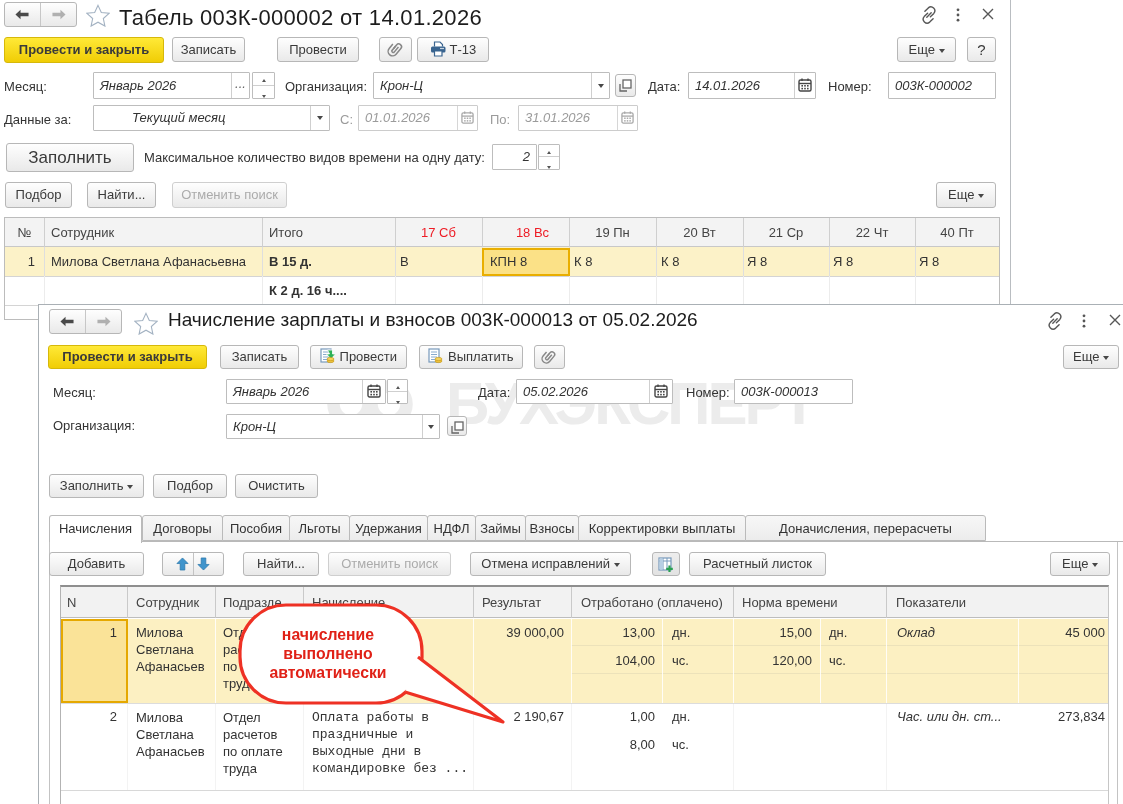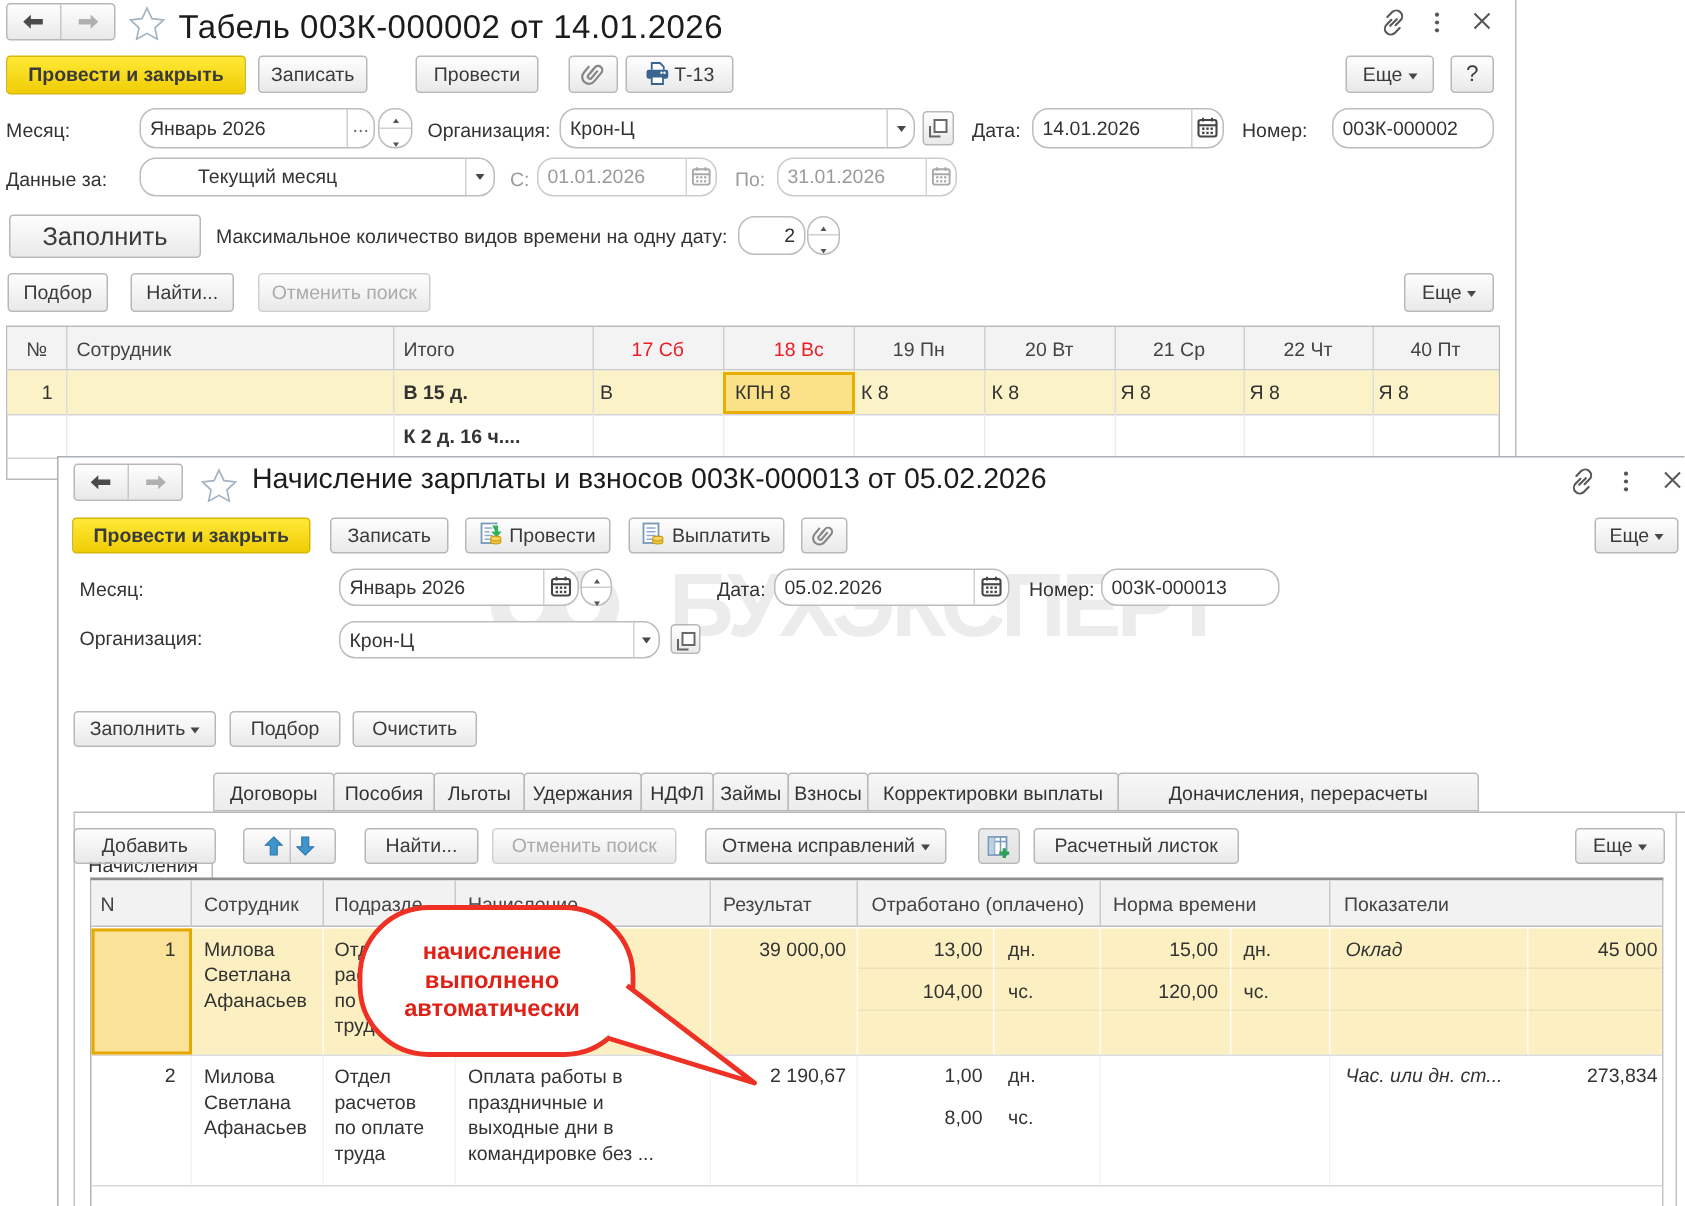--- a/index.html
+++ b/index.html
@@ -3,21 +3,21 @@
 <meta charset="utf-8">
 <style>
 * { margin:0; padding:0; box-sizing:border-box; }
 html,body { width:1123px; height:804px; overflow:hidden; background:#fff;
   font-family:"Liberation Sans", sans-serif; font-size:13px; color:#333; }
 .abs { position:absolute; }
 .btn { position:absolute; border:1px solid #b7b7b7; border-radius:3px;
   background:linear-gradient(#fefefe,#e9e9e9); text-align:center; color:#3a3a3a; }
 .btn-y { position:absolute; border:1px solid #d6b80a; border-radius:3px;
   background:linear-gradient(#ffe937,#f0cd05); text-align:center; font-weight:bold; color:#3a3a3a; }
-.inp { position:absolute; border:1px solid #bdbdbd; border-radius:11px; background:#fff; }
+.inp { position:absolute; border:1px solid #bdbdbd; border-radius:1px; background:#fff;font-style:italic; }
 .inp .t { position:absolute; left:6px; top:0; bottom:0; }
 .lbl { position:absolute; white-space:nowrap; }
 .dis { color:#9b9b9b; }
 .car { display:inline-block; width:0; height:0; border-left:3.5px solid transparent;
   border-right:3.5px solid transparent; border-top:4.5px solid #474747; vertical-align:middle; }
 .vline { position:absolute; width:1px; background:#d9d9d9; }
 .hline { position:absolute; height:1px; background:#d9d9d9; }
 .tab { position:absolute; top:0; height:26px; border:1px solid #bababa;
   background:linear-gradient(#f7f7f7,#ececec); text-align:center; line-height:25px; color:#333;
   border-radius:3px 3px 0 0; }
@@ -227,20 +227,21 @@
     <div class="lbl" style="left:484px;top:0;width:87px;height:29px;line-height:29px;text-align:center;color:#ee1c25;">18 Вс</div>
     <div class="lbl" style="left:564px;top:0;width:87px;height:29px;line-height:29px;text-align:center;color:#444;">19 Пн</div>
     <div class="lbl" style="left:651px;top:0;width:87px;height:29px;line-height:29px;text-align:center;color:#444;">20 Вт</div>
     <div class="lbl" style="left:738px;top:0;width:86px;height:29px;line-height:29px;text-align:center;color:#444;">21 Ср</div>
     <div class="lbl" style="left:824px;top:0;width:86px;height:29px;line-height:29px;text-align:center;color:#444;">22 Чт</div>
     <div class="lbl" style="left:910px;top:0;width:84px;height:29px;line-height:29px;text-align:center;color:#444;">40 Пт</div>
 
     <div class="abs" style="left:477px;top:30px;width:88px;height:28px;background:#fbe187;border:2px solid #e9ae00;"></div>
 
     <div class="lbl" style="left:0;top:29px;width:30px;height:29px;line-height:29px;text-align:right;">1</div>
+    <div class="lbl" style="left:46px;top:29px;height:29px;line-height:29px;">Милова Светлана Афанасьевна</div>
     <div class="lbl" style="left:264px;top:29px;height:29px;line-height:29px;font-weight:bold;">В 15 д.</div>
     <div class="lbl" style="left:395px;top:29px;height:29px;line-height:29px;">В</div>
     <div class="lbl" style="left:485px;top:29px;height:29px;line-height:29px;">КПН 8</div>
     <div class="lbl" style="left:569px;top:29px;height:29px;line-height:29px;">К 8</div>
     <div class="lbl" style="left:656px;top:29px;height:29px;line-height:29px;">К 8</div>
     <div class="lbl" style="left:742px;top:29px;height:29px;line-height:29px;">Я 8</div>
     <div class="lbl" style="left:828px;top:29px;height:29px;line-height:29px;">Я 8</div>
     <div class="lbl" style="left:914px;top:29px;height:29px;line-height:29px;">Я 8</div>
 
     <div class="lbl" style="left:264px;top:58px;height:29px;line-height:29px;font-weight:bold;">К 2 д. 16 ч....</div>
@@ -388,21 +389,21 @@
     <div class="hline" style="left:10px;top:26px;width:1075px;background:#b9b9b9;"></div>
     <div class="tab" style="left:103px;width:81px;">Договоры</div>
     <div class="tab" style="left:183px;width:68px;">Пособия</div>
     <div class="tab" style="left:250px;width:61px;">Льготы</div>
     <div class="tab" style="left:310px;width:79px;">Удержания</div>
     <div class="tab" style="left:388px;width:49px;">НДФЛ</div>
     <div class="tab" style="left:436px;width:51px;">Займы</div>
     <div class="tab" style="left:486px;width:54px;">Взносы</div>
     <div class="tab" style="left:539px;width:168px;">Корректировки выплаты</div>
     <div class="tab" style="left:706px;width:241px;">Доначисления, перерасчеты</div>
-    <div class="tab" style="left:10px;width:93px;height:28px;background:#fff;border-bottom:0;border-radius:3px 3px 0 0;margin-top:48px;">Начисления</div>
+    <div class="tab" style="left:10px;width:93px;height:28px;background:#fff;border-bottom:0;border-radius:3px 3px 0 0;">Начисления</div>
   </div>
 
   <div class="vline" style="left:10px;top:237px;height:263px;background:#c3c3c3;"></div>
   <div class="vline" style="left:1078px;top:237px;height:263px;background:#c3c3c3;"></div>
 
   <div class="btn" style="left:10px;top:247px;width:95px;height:24px;line-height:22px;">Добавить</div>
   <div class="btn" style="left:123px;top:247px;width:62px;height:24px;">
     <svg style="margin-top:4px;margin-right:8px;" width="13" height="14" viewBox="0 0 14 15">
         <path d="M7 1 L13 7 L9.5 7 L9.5 14 L4.5 14 L4.5 7 L1 7 Z" fill="#3f94cc" stroke="#2a77ab" stroke-width="0.8"></path>
       </svg><svg style="margin-top:4px;" width="13" height="14" viewBox="0 0 14 15">
@@ -483,21 +484,21 @@
     <div class="lbl" style="left:690px;top:32px;width:61px;height:28px;line-height:28px;text-align:right;">15,00</div>
     <div class="lbl" style="left:768px;top:32px;height:28px;line-height:28px;">дн.</div>
     <div class="lbl" style="left:690px;top:60px;width:61px;height:28px;line-height:28px;text-align:right;">120,00</div>
     <div class="lbl" style="left:768px;top:60px;height:28px;line-height:28px;">чс.</div>
     <div class="lbl" style="left:836px;top:32px;height:28px;line-height:28px;font-style:italic;">Оклад</div>
     <div class="lbl" style="left:960px;top:32px;width:84px;height:28px;line-height:28px;text-align:right;">45 000</div>
 
     <div class="lbl" style="left:0;top:116px;width:56px;height:28px;line-height:28px;text-align:right;">2</div>
     <div class="lbl" style="left:75px;top:122px;line-height:17px;">Милова<br>Светлана<br>Афанасьев</div>
     <div class="lbl" style="left:162px;top:122px;line-height:17px;">Отдел<br>расчетов<br>по оплате<br>труда</div>
-    <div class="lbl" style="left:251px;top:122px;line-height:17px;">Оплата работы в<br>праздничные и<br>выходные дни в<br>командировке без ...</div>
+    <div class="lbl" style="left:251px;top:122px;line-height:17px;font-family:Liberation Mono, monospace;">Оплата работы в<br>праздничные и<br>выходные дни в<br>командировке без ...</div>
     <div class="lbl" style="left:399px;top:116px;width:104px;height:28px;line-height:28px;text-align:right;">2 190,67</div>
     <div class="lbl" style="left:530px;top:116px;width:64px;height:28px;line-height:28px;text-align:right;">1,00</div>
     <div class="lbl" style="left:611px;top:116px;height:28px;line-height:28px;">дн.</div>
     <div class="lbl" style="left:530px;top:144px;width:64px;height:28px;line-height:28px;text-align:right;">8,00</div>
     <div class="lbl" style="left:611px;top:144px;height:28px;line-height:28px;">чс.</div>
     <div class="lbl" style="left:836px;top:116px;height:28px;line-height:28px;font-style:italic;">Час. или дн. ст...</div>
     <div class="lbl" style="left:960px;top:116px;width:84px;height:28px;line-height:28px;text-align:right;">273,834</div>
   </div>
 
   <svg class="abs" style="left:190px;top:290px;" width="330" height="140" viewBox="0 0 330 140">

